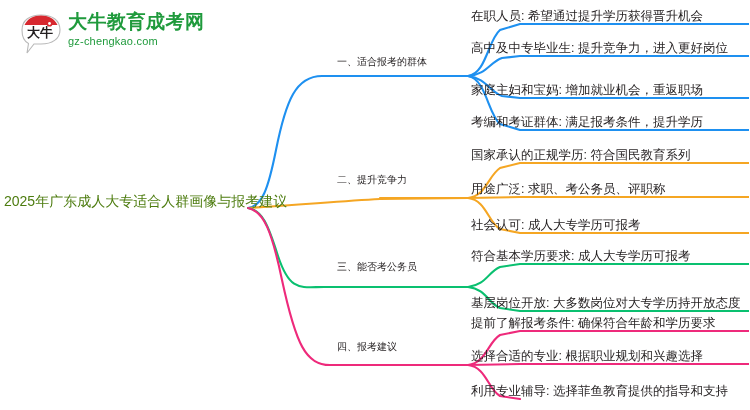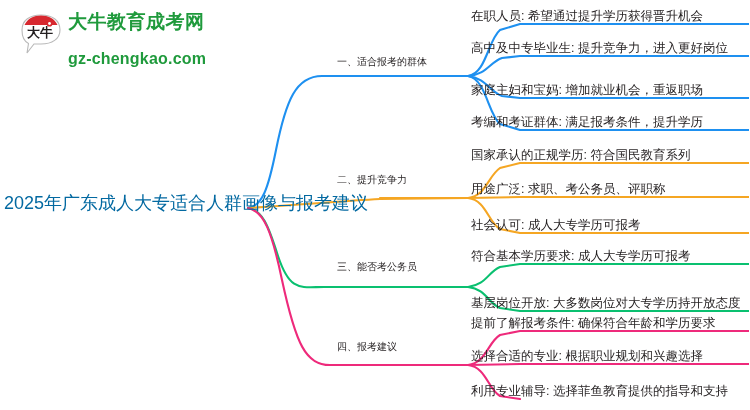--- a/index.html
+++ b/index.html
@@ -44,50 +44,50 @@
   }
   #logo-name {
     font-size: 19px;
     font-weight: bold;
     color: #1f9a3c;
     letter-spacing: 0.5px;
     line-height: 22px;
     white-space: nowrap;
   }
   #logo-url {
-    font-size: 16px;
-    font-weight: bold;
+    font-size: 11px;
+    font-weight: normal;
     color: #1f9a3c;
     letter-spacing: 0.2px;
     line-height: 16px;
-    margin-top: 18px;
+    margin-top: 0;
     white-space: nowrap;
   }
 
   
   #wires {
     position: absolute;
     left: 0;
     top: 0;
     width: 750px;
     height: 410px;
   }
 
   
   .node {
     position: absolute;
     color: #231f20;
     white-space: nowrap;
     line-height: 1;
   }
   #root-title {
-    font-size: 18px;
+    font-size: 14px;
     left: 4px;
     top: 194px;
-    color: #0369a1;
+    color: #4d7c0f;
   }
   .branch-label {
     font-size: 10px;
     left: 337px;
   }
   #branch-0-label { top: 57px; }
   #branch-1-label { top: 175px; }
   #branch-2-label { top: 262px; }
   #branch-3-label { top: 342px; }
 

